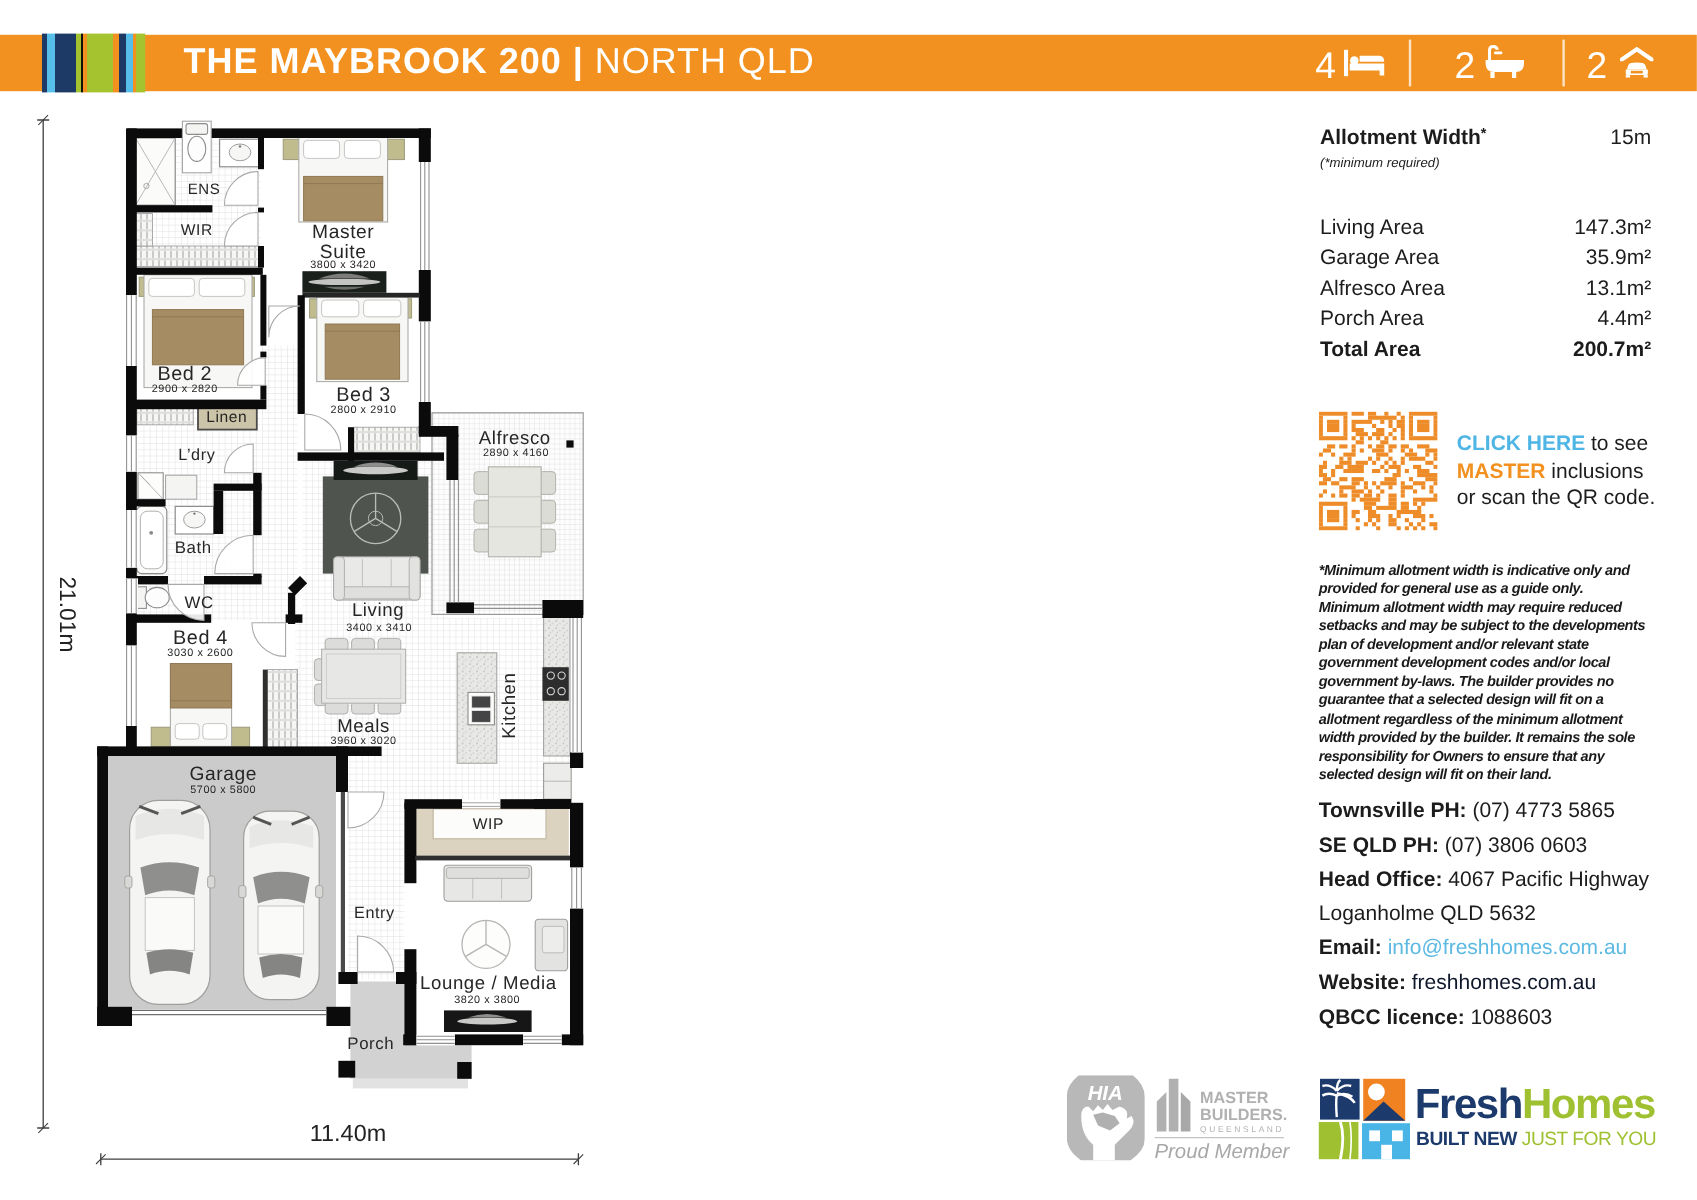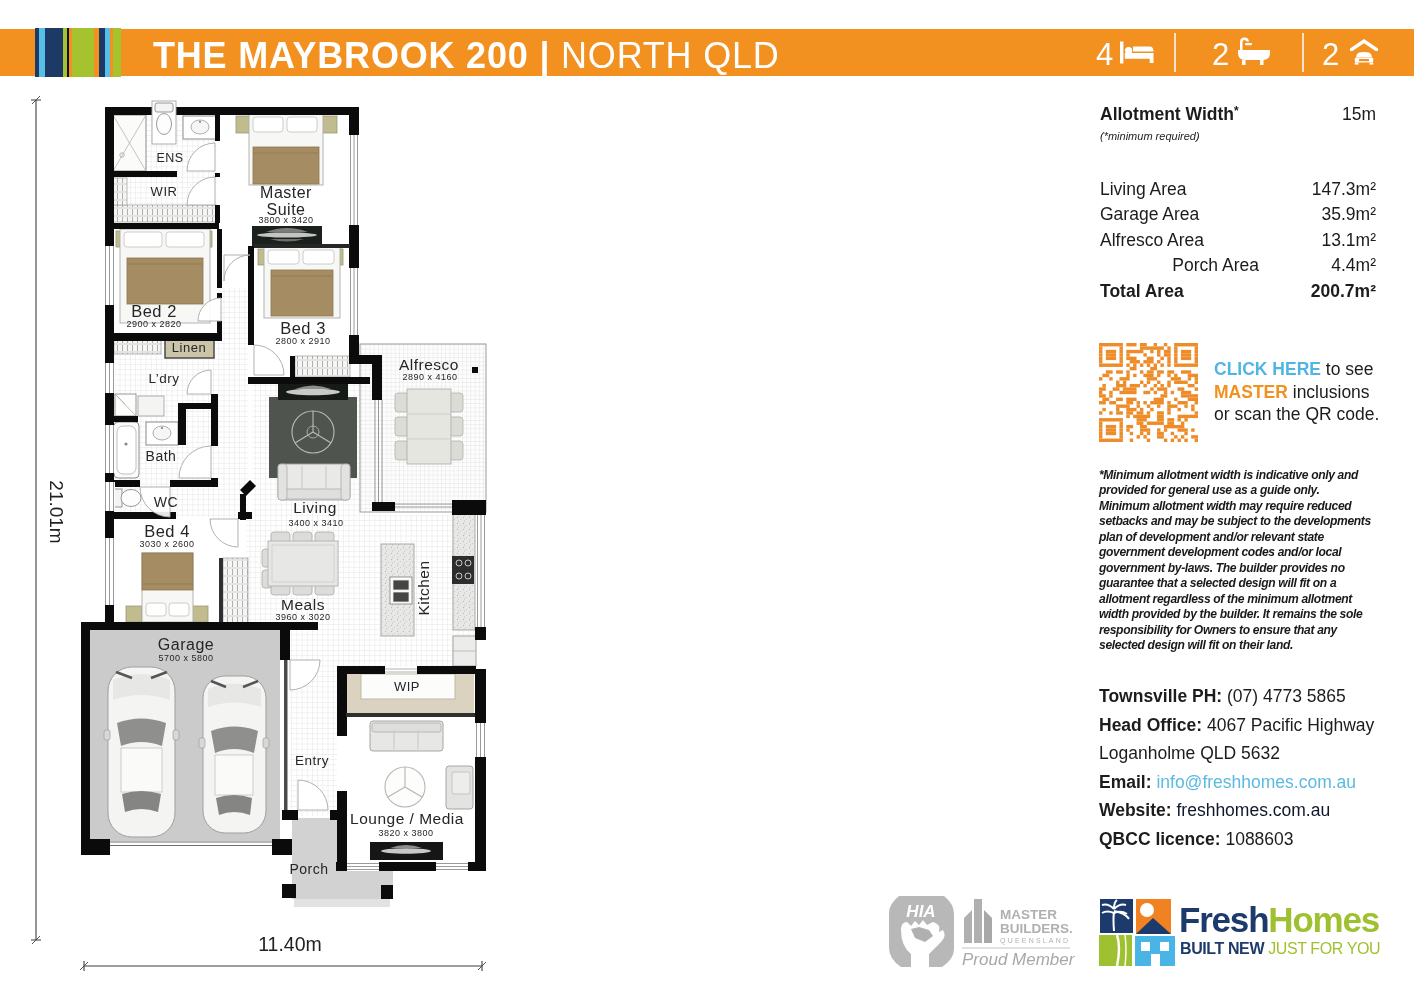--- a/index.html
+++ b/index.html
@@ -6,21 +6,21 @@
   html,body { width:1414px; height:1000px; background:#ffffff; font-family:"Liberation Sans", sans-serif; overflow:hidden; }
   .abs { position:absolute; }
 </style>
 </head>
 <body>
 
 <div class="abs" style="left:0;top:29px;width:1414px;height:47px;background:#F2911F;"></div>
 
 <div class="abs" style="left:35px;top:28px;width:86px;height:49px;background:linear-gradient(90deg,#1d3a66 0 4.5px,#56bee8 4.5px 10.5px,#1d3a66 10.5px 28.5px,#a5c32f 28.5px 32.5px,#10100e 32.5px 34.5px,#f2911f 34.5px 37.5px,#a5c32f 37.5px 59px,#f2911f 59px 64.5px,#1d3a66 64.5px 70px,#56bee8 70px 75.5px,#f2911f 75.5px 78px,#a5c32f 78px 86px);"></div>
 
-<div class="abs" style="left:153px;top:35px;width:700px;height:40px;color:#ffffff;font-size:36px;letter-spacing:0.8px;white-space:nowrap;"><b>THE MAYBROOK 200</b> <span style="font-weight:bold;">|</span> <span style="font-weight:normal;">NORTH QLD</span></div>
+<div class="abs" style="left:153px;top:35px;width:700px;height:40px;color:#ffffff;font-size:30px;letter-spacing:0.8px;white-space:nowrap;"><b>THE MAYBROOK 200</b> <span style="font-weight:bold;">|</span> <span style="font-weight:normal;">NORTH QLD</span></div>
 
 <div class="abs" style="left:1174px;top:33px;width:2px;height:39px;background:rgba(255,255,255,0.75);"></div>
 
 <div class="abs" style="left:1302px;top:33px;width:2px;height:39px;background:rgba(255,255,255,0.75);"></div>
 
 <div class="abs" style="left:1096px;top:37px;color:#fff;font-size:31px;font-weight:normal;">4</div>
 
 <svg class="abs" style="left:1120px;top:40px;" width="35" height="25" viewBox="0 0 35 25">
   <rect x="0" y="1.5" width="3.4" height="22" fill="#fff"></rect>
   <circle cx="8.6" cy="10.5" r="3.6" fill="#fff"></circle>
@@ -56,21 +56,21 @@
 
   <div style="height:24px;font-style:italic;font-size:11px;padding-top:2px;">(*minimum required)</div>
   <div style="height:27px;"></div>
 
   <div style="height:25.4px;">Living Area<span style="float:right;">147.3m²</span></div>
 
   <div style="height:25.4px;">Garage Area<span style="float:right;">35.9m²</span></div>
 
   <div style="height:25.4px;">Alfresco Area<span style="float:right;">13.1m²</span></div>
 
-  <div style="height:25.4px;text-align:center;">Porch Area<span style="float:right;">4.4m²</span></div>
+  <div style="height:25.4px;">Porch Area<span style="float:right;">4.4m²</span></div>
 
   <div style="height:25.4px;font-weight:bold;">Total Area<span style="float:right;">200.7m²</span></div>
 </div>
 
 <svg class="abs" style="left:1099px;top:343px;" width="99" height="99" viewBox="0 0 29 29" id="qrsvg">
     <rect x="0" y="0" width="7" height="1" fill="#ED8C28"></rect>
     <rect x="8" y="0" width="3" height="1" fill="#ED8C28"></rect>
     <rect x="12" y="0" width="2" height="1" fill="#ED8C28"></rect>
     <rect x="16" y="0" width="1" height="1" fill="#ED8C28"></rect>
     <rect x="19" y="0" width="1" height="1" fill="#ED8C28"></rect>
@@ -284,22 +284,23 @@
     <rect x="25" y="28" width="1" height="1" fill="#ED8C28"></rect>
     <rect x="28" y="28" width="1" height="1" fill="#ED8C28"></rect>
   </svg>
 
 <div class="abs" style="left:1214px;top:358px;width:220px;font-size:17.5px;line-height:22.6px;color:#1c1c1c;white-space:nowrap;">
   <span style="color:#4fb5e5;font-weight:bold;">CLICK HERE</span> to see<br><span style="color:#F2911F;font-weight:bold;">MASTER</span> inclusions<br>or scan the QR code.
 </div>
 
 <div class="abs" style="left:1099px;top:468px;width:310px;font-size:12.1px;line-height:15.45px;color:#1a1a1a;font-style:italic;font-weight:bold;letter-spacing:-0.35px;white-space:nowrap;">*Minimum allotment width is indicative only and<br>provided for general use as a guide only.<br>Minimum allotment width may require reduced<br>setbacks and may be subject to the developments<br>plan of development and/or relevant state<br>government development codes and/or local<br>government by-laws. The builder provides no<br>guarantee that a selected design will fit on a<br>allotment regardless of the minimum allotment<br>width provided by the builder. It remains the sole<br>responsibility for Owners to ensure that any<br>selected design will fit on their land.</div>
 
-<div class="abs" style="left:1099px;top:682px;width:300px;font-size:17.5px;line-height:28.6px;color:#1c1c1c;">
+<div class="abs" style="left:1099px;top:661px;width:300px;font-size:17.5px;line-height:28.6px;color:#1c1c1c;">
   <div><b>Townsville PH:</b> (07) 4773 5865</div>
+  <div><b>SE QLD PH:</b> (07) 3806 0603</div>
   <div><b>Head Office:</b> 4067 Pacific Highway</div>
   <div>Loganholme QLD 5632</div>
   <div><b>Email:</b> <span style="color:#5bb9e2;">info@freshhomes.com.au</span></div>
   <div><b>Website:</b> <span style="color:#0f172a;">freshhomes.com.au</span></div>
   <div><b>QBCC licence:</b> 1088603</div>
 </div>
 <svg class="abs" style="left:0;top:0;" width="1414" height="1000" viewBox="0 0 1414 1000">
 <defs>
 <pattern id="g5" width="5.2" height="5.2" patternUnits="userSpaceOnUse">
   <rect width="5.2" height="5.2" fill="#ffffff"></rect>

